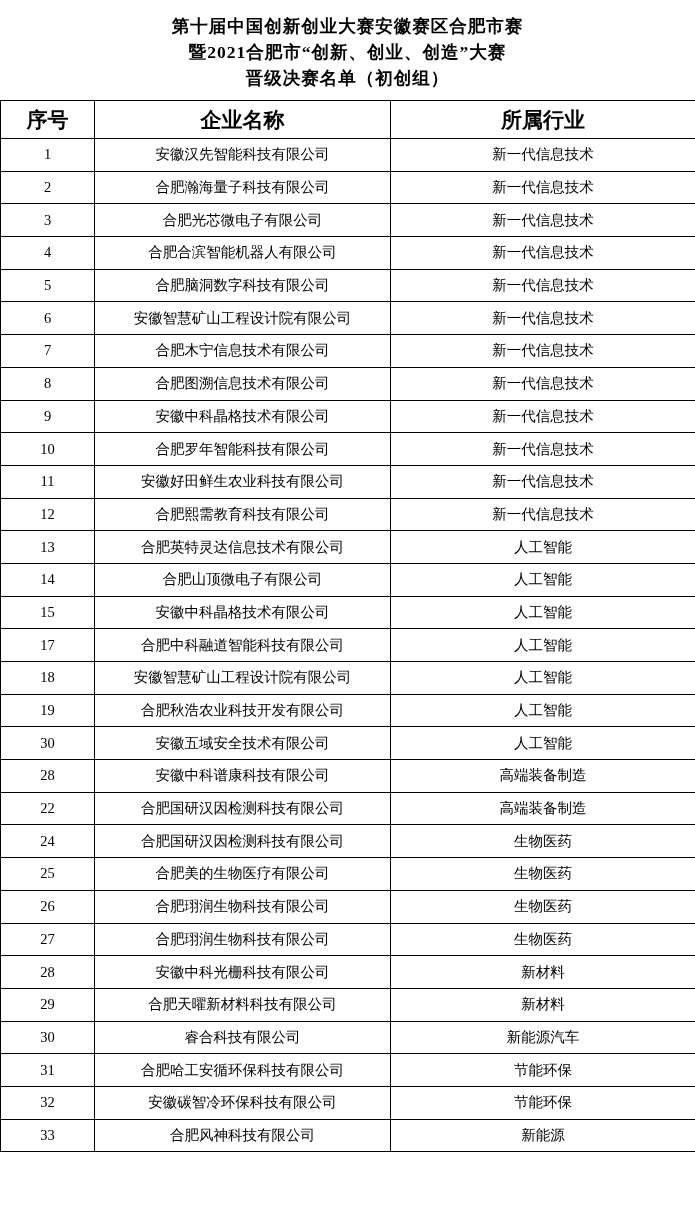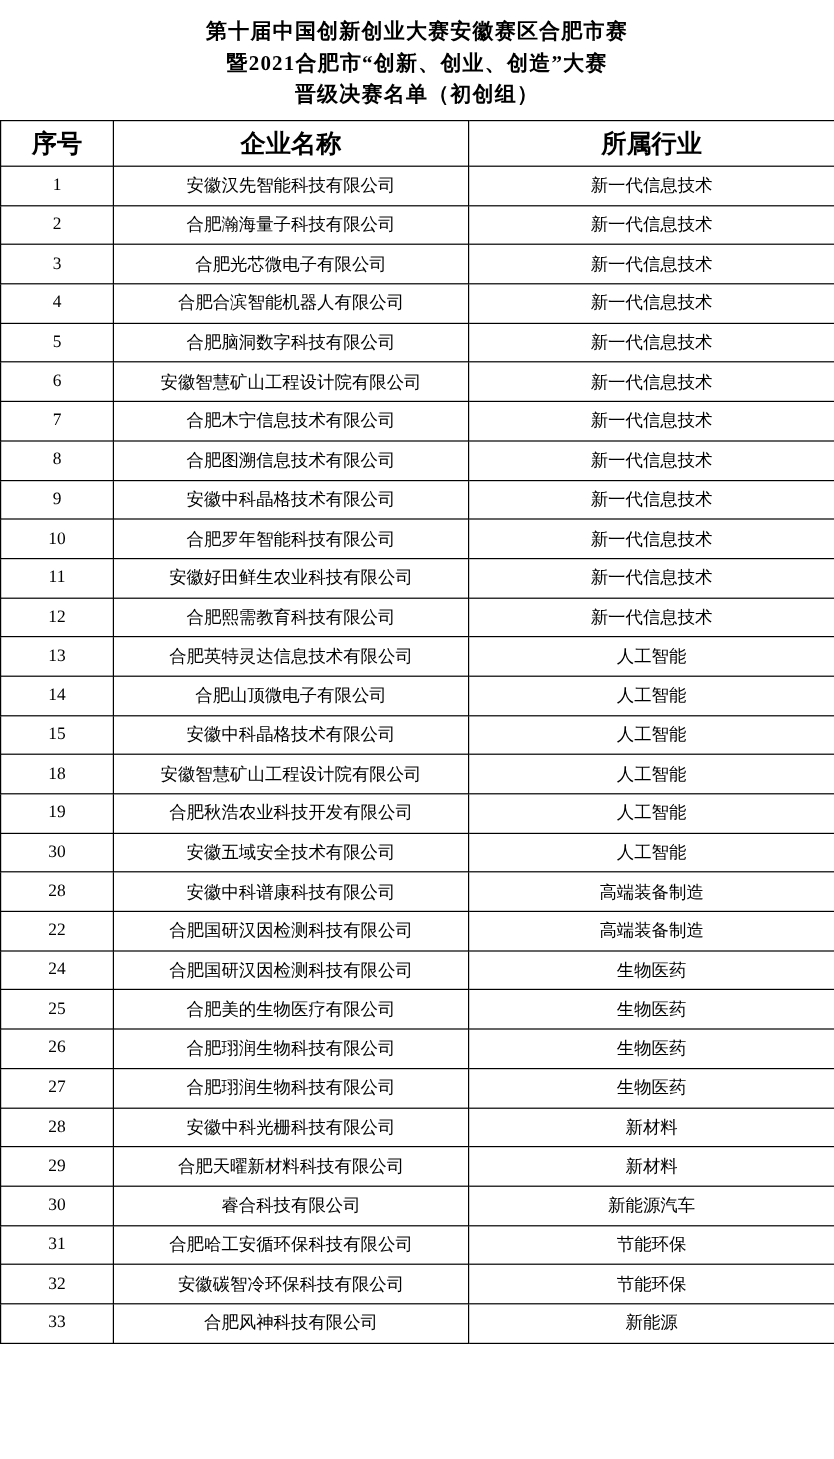--- a/index.html
+++ b/index.html
@@ -147,20 +147,25 @@
           <td>14</td>
           <td>合肥山顶微电子有限公司</td>
           <td>人工智能</td>
         </tr>
         <tr>
           <td>15</td>
           <td>安徽中科晶格技术有限公司</td>
           <td>人工智能</td>
         </tr>
         <tr>
+          <td>17</td>
+          <td>合肥中科融道智能科技有限公司</td>
+          <td>人工智能</td>
+        </tr>
+        <tr>
           <td>18</td>
           <td>安徽智慧矿山工程设计院有限公司</td>
           <td>人工智能</td>
         </tr>
         <tr>
           <td>19</td>
           <td>合肥秋浩农业科技开发有限公司</td>
           <td>人工智能</td>
         </tr>
         <tr>

